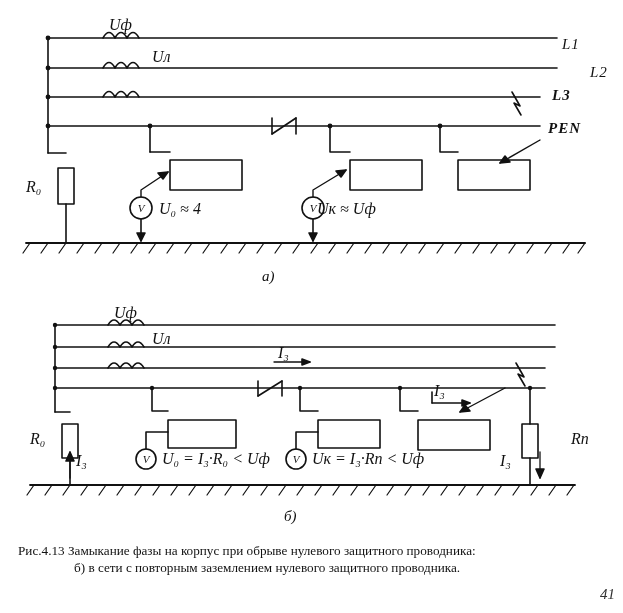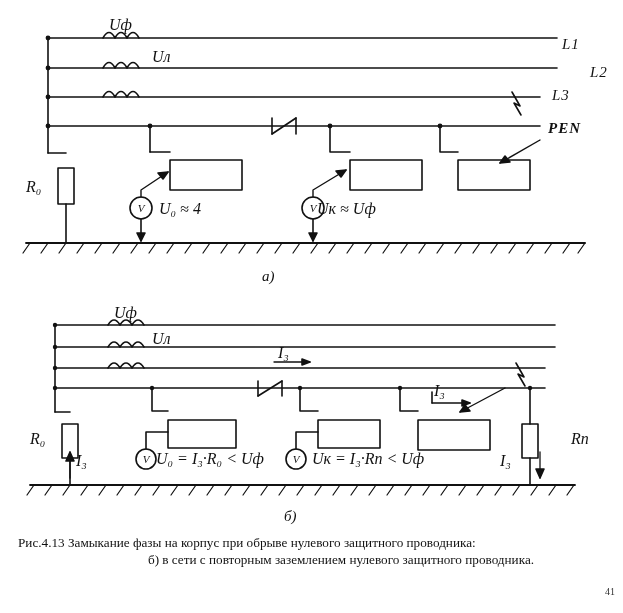--- a/index.html
+++ b/index.html
@@ -1,23 +1,23 @@
 <!DOCTYPE html>
 <html><head>
 <meta charset="utf-8">
 <style>
   html,body{margin:0;padding:0;background:#fff;}
   body{width:623px;height:613px;position:relative;font-family:"Liberation Serif",serif;color:#111;overflow:hidden;}
   #sheet{position:absolute;left:0;top:0;width:623px;height:613px;}
   svg{position:absolute;left:0;top:0;}
   .caption{position:absolute;left:18px;top:534px;width:590px;font-size:13.2px;line-height:17px;}
-  .caption .l1{display:block;}
+  .caption .l1{display:block;margin-top:8px;}
   .caption .l2{display:block;padding-left:56px;}
-  .caption .l3{display:block;padding-left:56px;text-align:center;}
-  .pageno{position:absolute;right:8px;top:586px;font-size:10px;color:#333;}
+  .caption .l3{display:block;padding-left:56px;}
+  .pageno{position:absolute;right:8px;top:586px;font-size:15px;color:#333;font-style:italic;}
   .lbl{position:absolute;font-style:italic;font-size:16px;white-space:nowrap;}
   .lbl.big{font-size:15px;letter-spacing:1px;}
 </style>
 </head>
 <body>
 
 <div id="sheet">
 
   <svg width="623" height="613" viewBox="0 0 623 613">
     <g stroke="#111" fill="none" stroke-width="1.6" stroke-linecap="round" stroke-linejoin="round">
@@ -216,21 +216,21 @@
     <g font-family="Liberation Serif, serif" font-size="11" font-style="italic" fill="#111" text-anchor="middle">
       <text x="141" y="212">V</text>
       <text x="313" y="212">V</text>
       <text x="146" y="463">V</text>
       <text x="296" y="463">V</text>
     </g>
   </svg>
 
   <div class="lbl big" style="left:562px;top:36px;">L1</div>
   <div class="lbl big" style="left:590px;top:58px;margin-top:6px;">L2</div>
-  <div class="lbl big" style="left:552px;top:87px;">L3</div>
+  <div class="lbl big" style="left:552px;top:87px;font-weight:bold;">L3</div>
   <div class="lbl big" style="left:548px;top:120px;font-weight:bold;">PEN</div>
 
   <div class="lbl" style="left:109px;top:16px;">Uф</div>
   <div class="lbl" style="left:152px;top:48px;">Uл</div>
   <div class="lbl" style="left:26px;top:178px;">R₀</div>
 
   <div class="lbl" style="left:159px;top:200px;">U₀ ≈ 4</div>
   <div class="lbl" style="left:317px;top:200px;">Uк ≈ Uф</div>
 
   <div class="lbl" style="left:262px;top:268px;font-size:15px;">а)</div>
@@ -239,21 +239,21 @@
   <div class="lbl" style="left:152px;top:330px;">Uл</div>
 
   <div class="lbl" style="left:30px;top:430px;">R₀</div>
   <div class="lbl" style="left:571px;top:430px;">Rп</div>
 
   <div class="lbl" style="left:278px;top:344px;">I₃</div>
   <div class="lbl" style="left:434px;top:382px;">I₃</div>
   <div class="lbl" style="left:76px;top:452px;">I₃</div>
   <div class="lbl" style="left:500px;top:452px;">I₃</div>
 
-  <div class="lbl" style="left:156px;top:450px;">U₀ = I₃·R₀ &lt; Uф</div>
+  <div class="lbl" style="left:162px;top:450px;">U₀ = I₃·R₀ &lt; Uф</div>
   <div class="lbl" style="left:312px;top:450px;">Uк = I₃·Rп &lt; Uф</div>
 
   <div class="lbl" style="left:284px;top:508px;font-size:15px;">б)</div>
 
   <div class="caption">
     <span class="l1"><span>Рис.4.13</span>
       <span>Замыкание фазы на корпус при обрыве нулевого защитного проводника:</span></span>
     <span class="l3">б) в сети с повторным заземлением нулевого защитного проводника.</span>
   </div>
 

